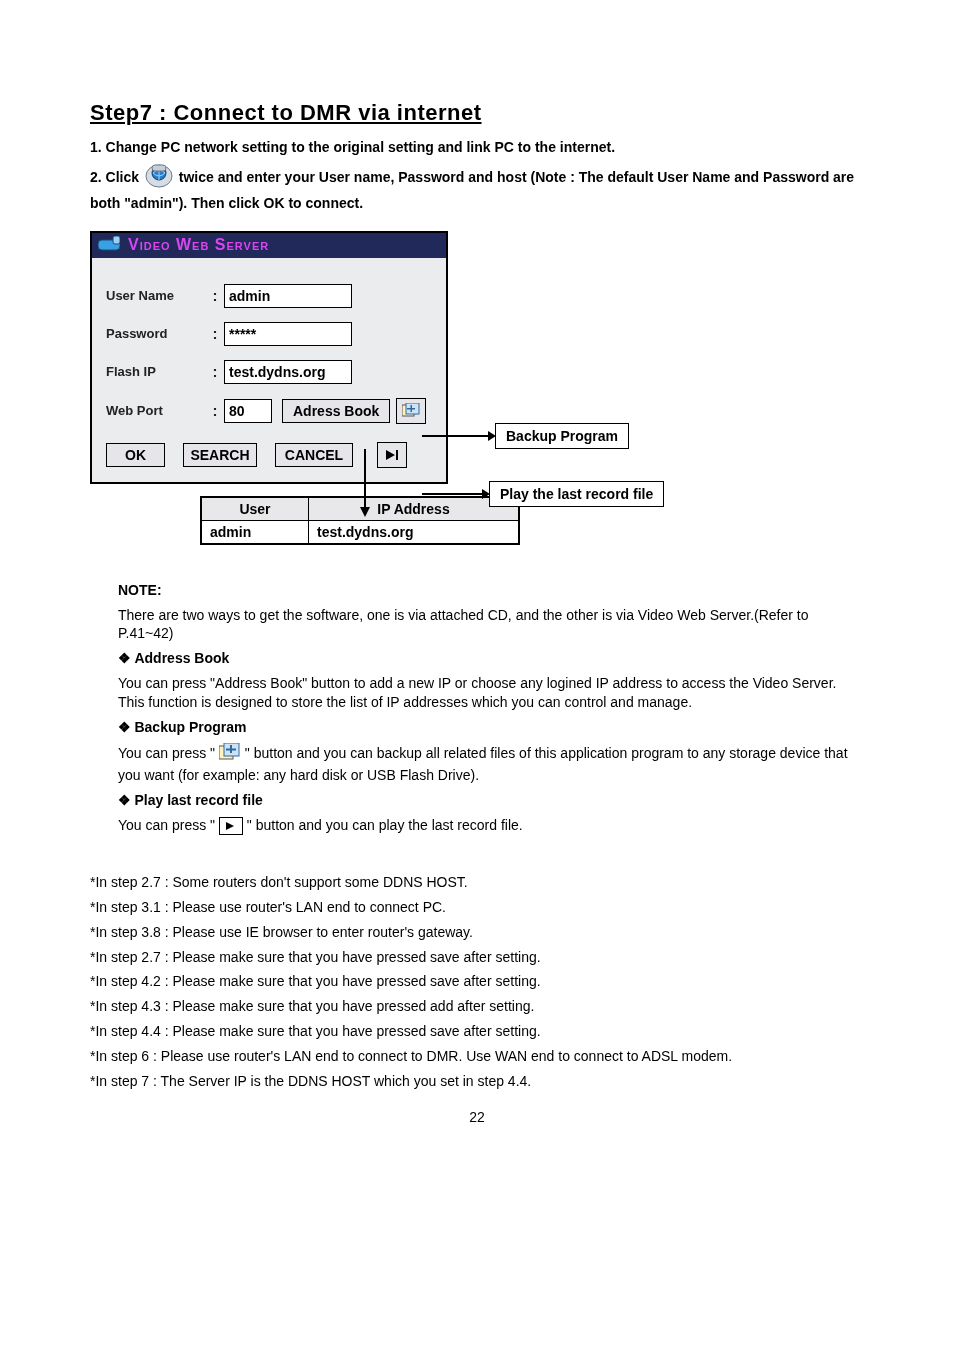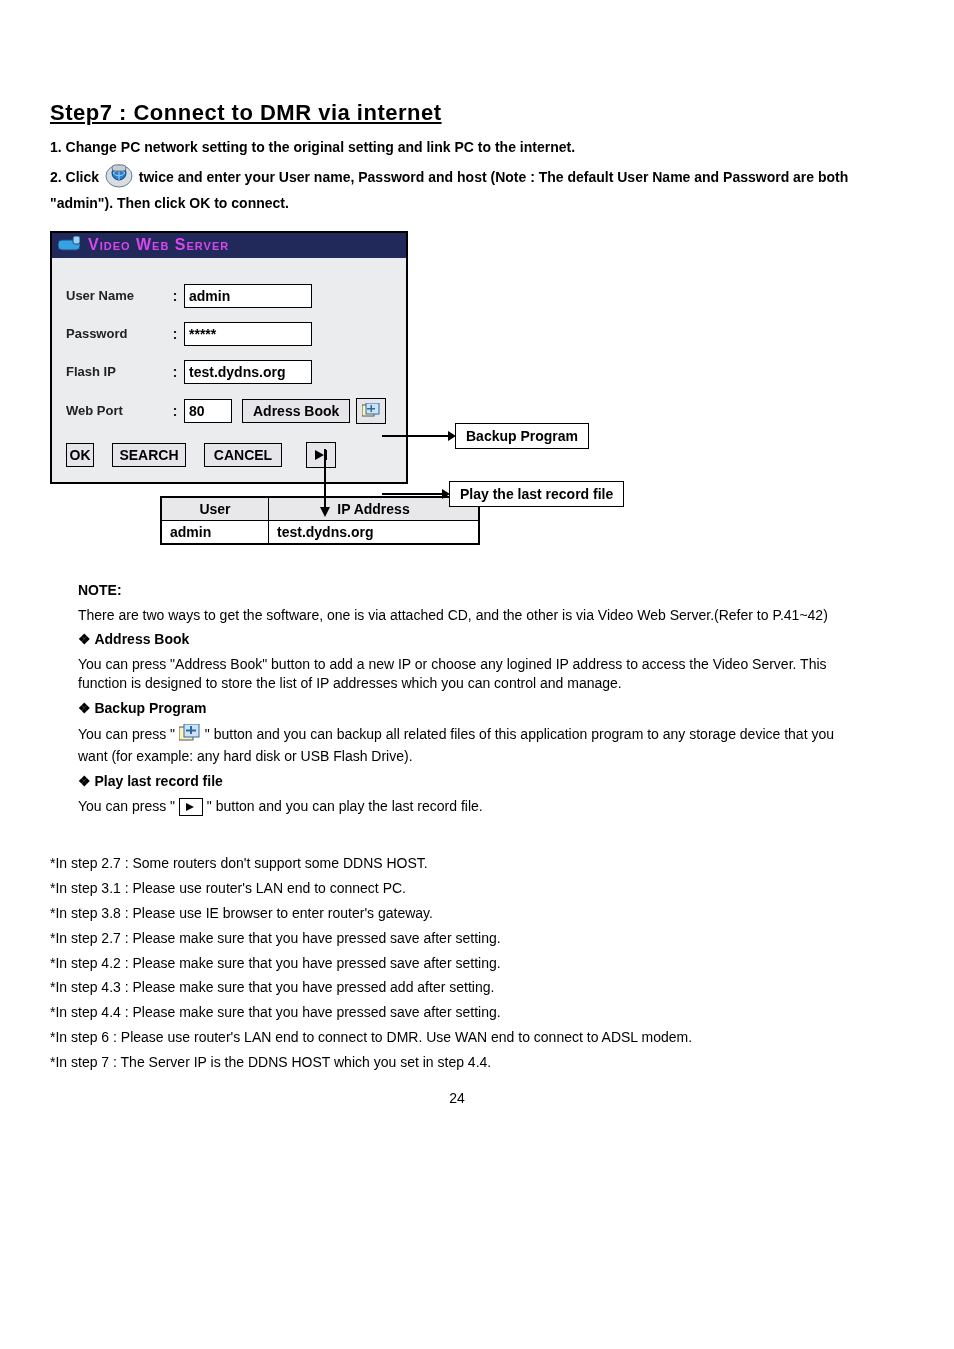--- a/index.html
+++ b/index.html
@@ -5,21 +5,21 @@
   body {
     font-family: Arial, Helvetica, sans-serif;
     font-size: 14px;
     width: 954px;
     margin: 0;
     padding: 0;
     color: #000;
     background: #fff;
   }
   .page {
-    padding: 100px 90px 40px 50px;
+    padding: 100px 90px 40px 90px;
   }
   h2.section-title {
     font-family: "Arial Black", Arial, sans-serif;
     font-size: 22px;
     font-weight: 900;
     letter-spacing: 0.5px;
     text-decoration: underline;
     margin: 0 0 12px 0;
   }
   .bold { font-weight: bold; }
@@ -200,21 +200,21 @@
           <span class="iconbtn">
             <svg width="18" height="16">
                 <rect x="0" y="2" width="12" height="11" fill="#fff2bd" stroke="#555"></rect>
                 <rect x="4" y="0" width="13" height="11" fill="#cfe2f3" stroke="#2a6aa2"></rect>
                 <rect x="8.5" y="2" width="1.5" height="7" fill="#2a6aa2"></rect>
                 <rect x="5" y="5" width="8" height="1.5" fill="#2a6aa2"></rect>
               </svg>
           </span>
         </div>
         <div class="btn-row">
-          <button class="btn-flat" style="width:28px;justify-content:center">OK</button>
+          <button class="btn-flat" style="width:59px;justify-content:center">OK</button>
           <button class="btn-flat" style="width:74px;justify-content:center">SEARCH</button>
           <button class="btn-flat" style="width:78px;justify-content:center">CANCEL</button>
           <span class="iconbtn">
             <svg width="16" height="12">
                 <polygon points="2,1 11,6 2,11" fill="#000"></polygon>
                 <rect x="12" y="1" width="2" height="10" fill="#000"></rect>
               </svg>
           </span>
         </div>
       </div>
@@ -290,14 +290,14 @@
   <p>*In step 2.7 : Some routers don't support some DDNS HOST.</p>
   <p>*In step 3.1 : Please use router's LAN end to connect PC.</p>
   <p>*In step 3.8 : Please use IE browser to enter router's gateway.</p>
   <p>*In step 2.7 : Please make sure that you have pressed save after setting.</p>
   <p>*In step 4.2 : Please make sure that you have pressed save after setting.</p>
   <p>*In step 4.3 : Please make sure that you have pressed add after setting.</p>
   <p>*In step 4.4 : Please make sure that you have pressed save after setting.</p>
   <p>*In step 6 : Please use router's LAN end to connect to DMR. Use WAN end to connect to ADSL modem.</p>
   <p>*In step 7 : The Server IP is the DDNS HOST which you set in step 4.4.</p>
 
-  <div class="pagenum">24</div>
+  <div class="pagenum">22</div>
 </div>
 
 </body></html>

